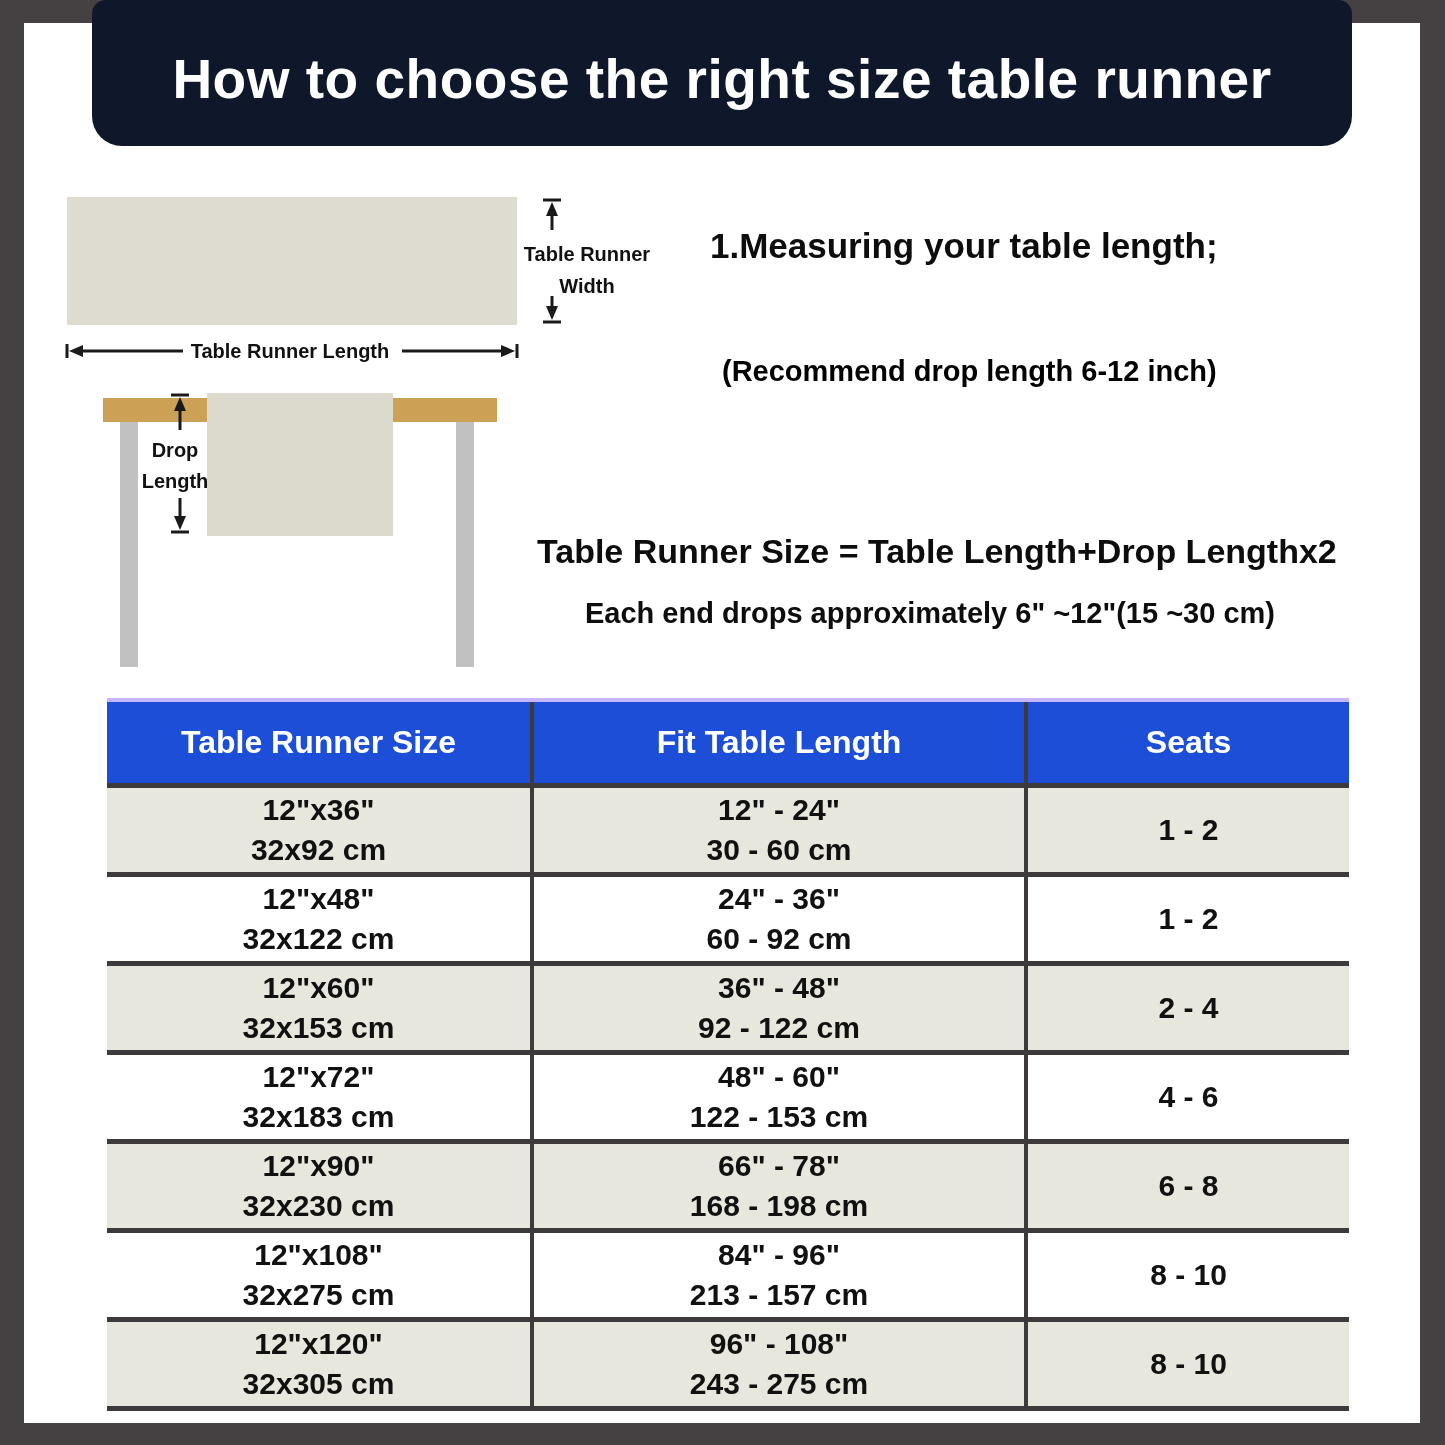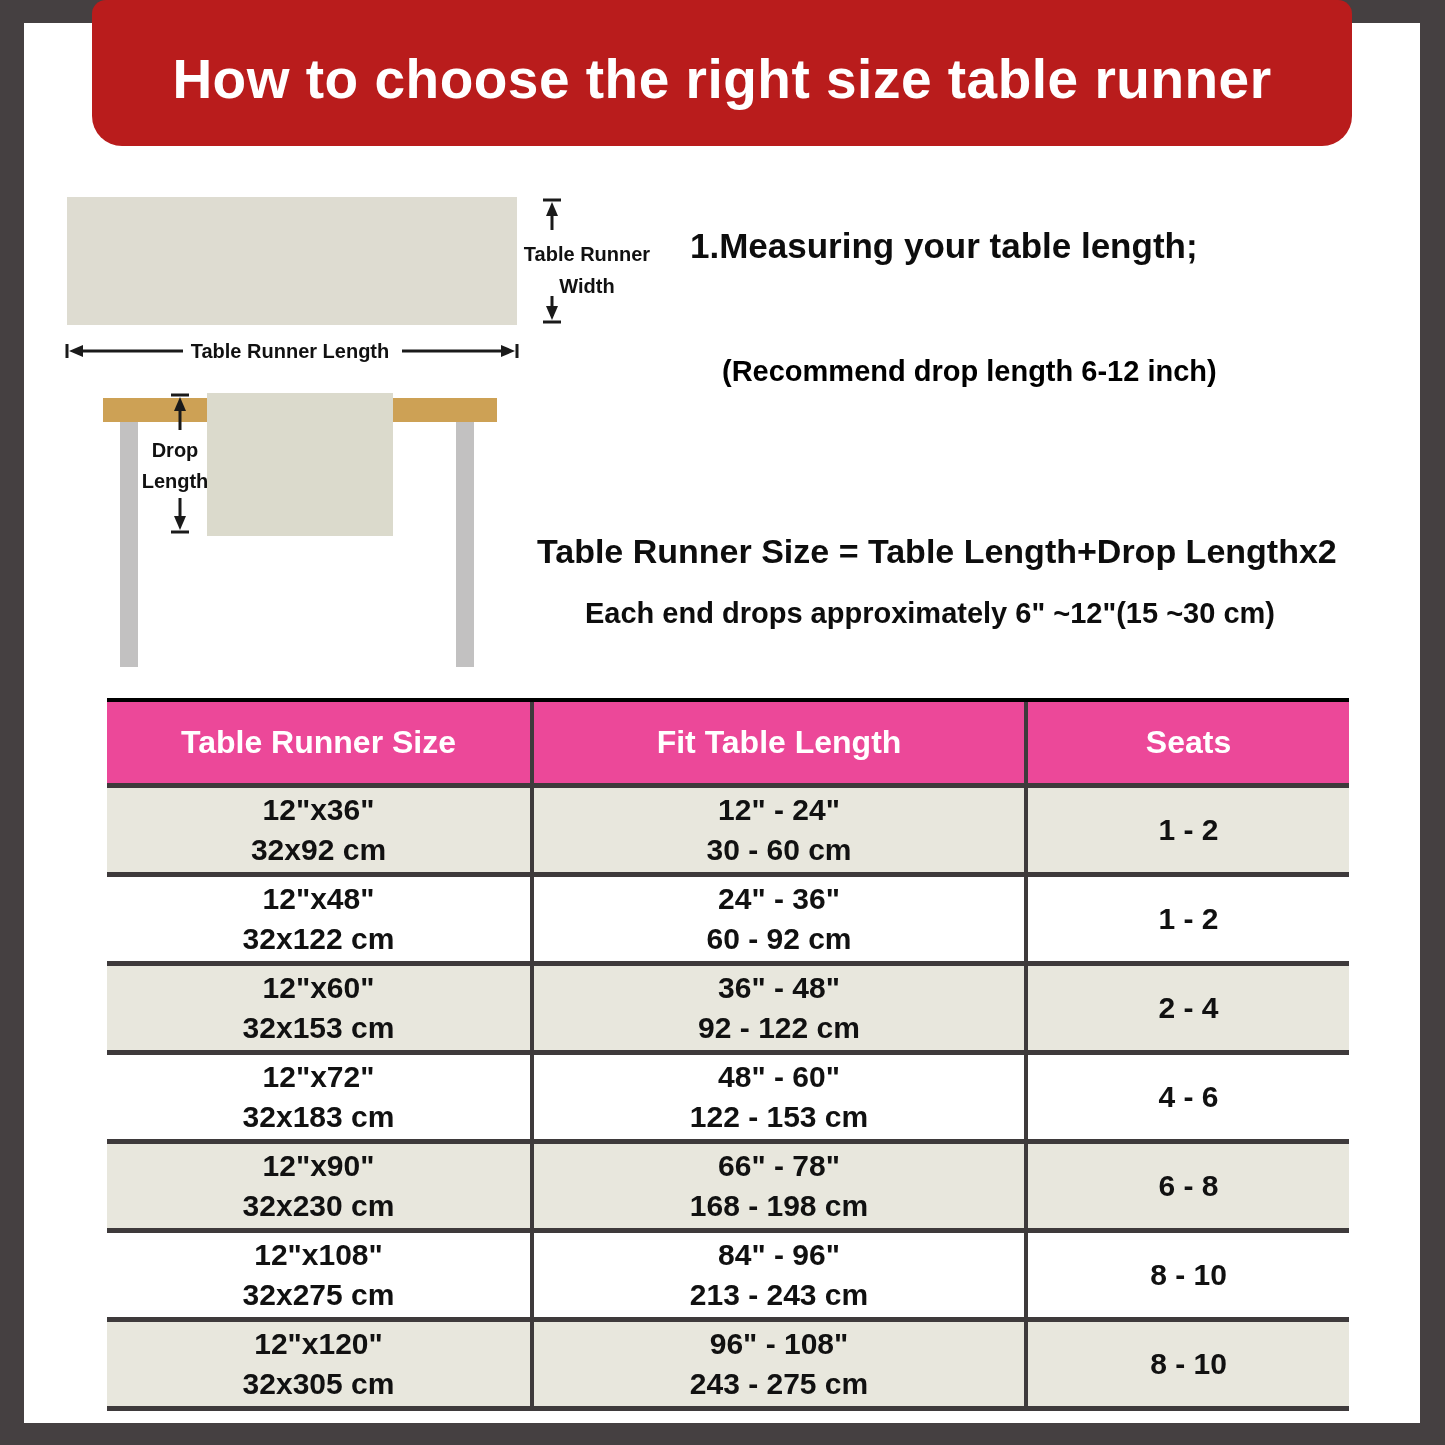--- a/index.html
+++ b/index.html
@@ -6,45 +6,45 @@
   html,body { width:1445px; height:1445px; background:#ffffff; font-family:"Liberation Sans", sans-serif; }
   .page { position:relative; width:1445px; height:1445px; background:#ffffff; overflow:hidden; }
 
   
   .frame-top    { position:absolute; left:0; top:0; width:1445px; height:23px; background:#454041; }
   .frame-bottom { position:absolute; left:0; top:1423px; width:1445px; height:22px; background:#454041; }
   .frame-left   { position:absolute; left:0; top:0; width:24px; height:1445px; background:#454041; }
   .frame-right  { position:absolute; left:1420px; top:0; width:25px; height:1445px; background:#454041; }
 
   
-  .banner { position:absolute; left:92px; top:0; width:1260px; height:146px; background:#b91c1c;
+  .banner { position:absolute; left:92px; top:0; width:1260px; height:146px; background:#0f172a;
             border-radius:14px 14px 30px 30px; display:flex; align-items:center; justify-content:center; }
   .banner h1 { color:#ffffff; font-size:55px; font-weight:bold; letter-spacing:0.5px; padding-top:12px; white-space:nowrap; }
 
   
   .diagram-svg { position:absolute; left:0; top:150px; }
   .dia-label { position:absolute; color:#111111; font-weight:bold; text-align:center; }
   .lbl-width  { left:522px; top:238px; width:130px; font-size:20px; line-height:32px; }
   .lbl-length { left:175px; top:339px; width:230px; font-size:20px; line-height:24px; }
   .lbl-drop   { left:130px; top:435px; width:90px;  font-size:20px; line-height:31px; }
 
   
-  .step  { position:absolute; color:#0d0d0d; font-weight:bold; font-size:35px; white-space:nowrap; }
+  .step  { position:absolute; color:#0d0d0d; font-weight:bold; font-size:35px; white-space:nowrap;margin-left:20px; }
   .step1 { left:690px; top:226px; }
   .step2 { left:690px; top:304px; }
   .step2-note { position:absolute; left:722px; top:355px; color:#000000; font-weight:bold; font-size:29px; white-space:nowrap; }
   .step3 { left:690px; top:422px; }
   .formula { position:absolute; left:537px; top:532px; color:#0d0d0d; font-weight:bold; font-size:34px; white-space:nowrap; }
   .formula-note { position:absolute; left:585px; top:597px; color:#0d0d0d; font-weight:bold; font-size:29px; white-space:nowrap; }
 
   
   table.size-table { position:absolute; left:107px; top:698px; width:1242px; border-collapse:collapse; table-layout:fixed; }
   .size-table col.c1 { width:425px; } .size-table col.c2 { width:494px; } .size-table col.c3 { width:323px; }
-  .size-table th { background:#ec4899; color:#ffffff; font-size:32px; font-weight:bold; height:85px;
-                   border-top:4px solid #000000; border-bottom:5px solid #3e3a3b; text-align:center; }
+  .size-table th { background:#1d4ed8; color:#ffffff; font-size:32px; font-weight:bold; height:85px;
+                   border-top:4px solid #c4b5fd; border-bottom:5px solid #3e3a3b; text-align:center; }
   .size-table td { font-size:30px; font-weight:bold; color:#111111; height:86px; text-align:center;
                    border-top:5px solid #3e3a3b; border-bottom:5px solid #3e3a3b; line-height:40px; padding:2px 0; }
   .size-table th + th, .size-table td + td { border-left:4px solid #3e3a3b; }
   .size-table tbody tr:nth-child(odd)  td { background:#e8e7dd; }
   .size-table tbody tr:nth-child(even) td { background:#ffffff; }
 </style>
 </head>
 <body>
 
 <div class="page">
@@ -180,21 +180,21 @@
           </td>
         <td>6 - 8</td>
       </tr>
       <tr>
         <td>
             <div>12"x108"</div>
             <div>32x275 cm</div>
           </td>
         <td>
             <div>84" - 96"</div>
-            <div>213 - 243 cm</div>
+            <div>213 - 157 cm</div>
           </td>
         <td>8 - 10</td>
       </tr>
       <tr>
         <td>
             <div>12"x120"</div>
             <div>32x305 cm</div>
           </td>
         <td>
             <div>96" - 108"</div>

